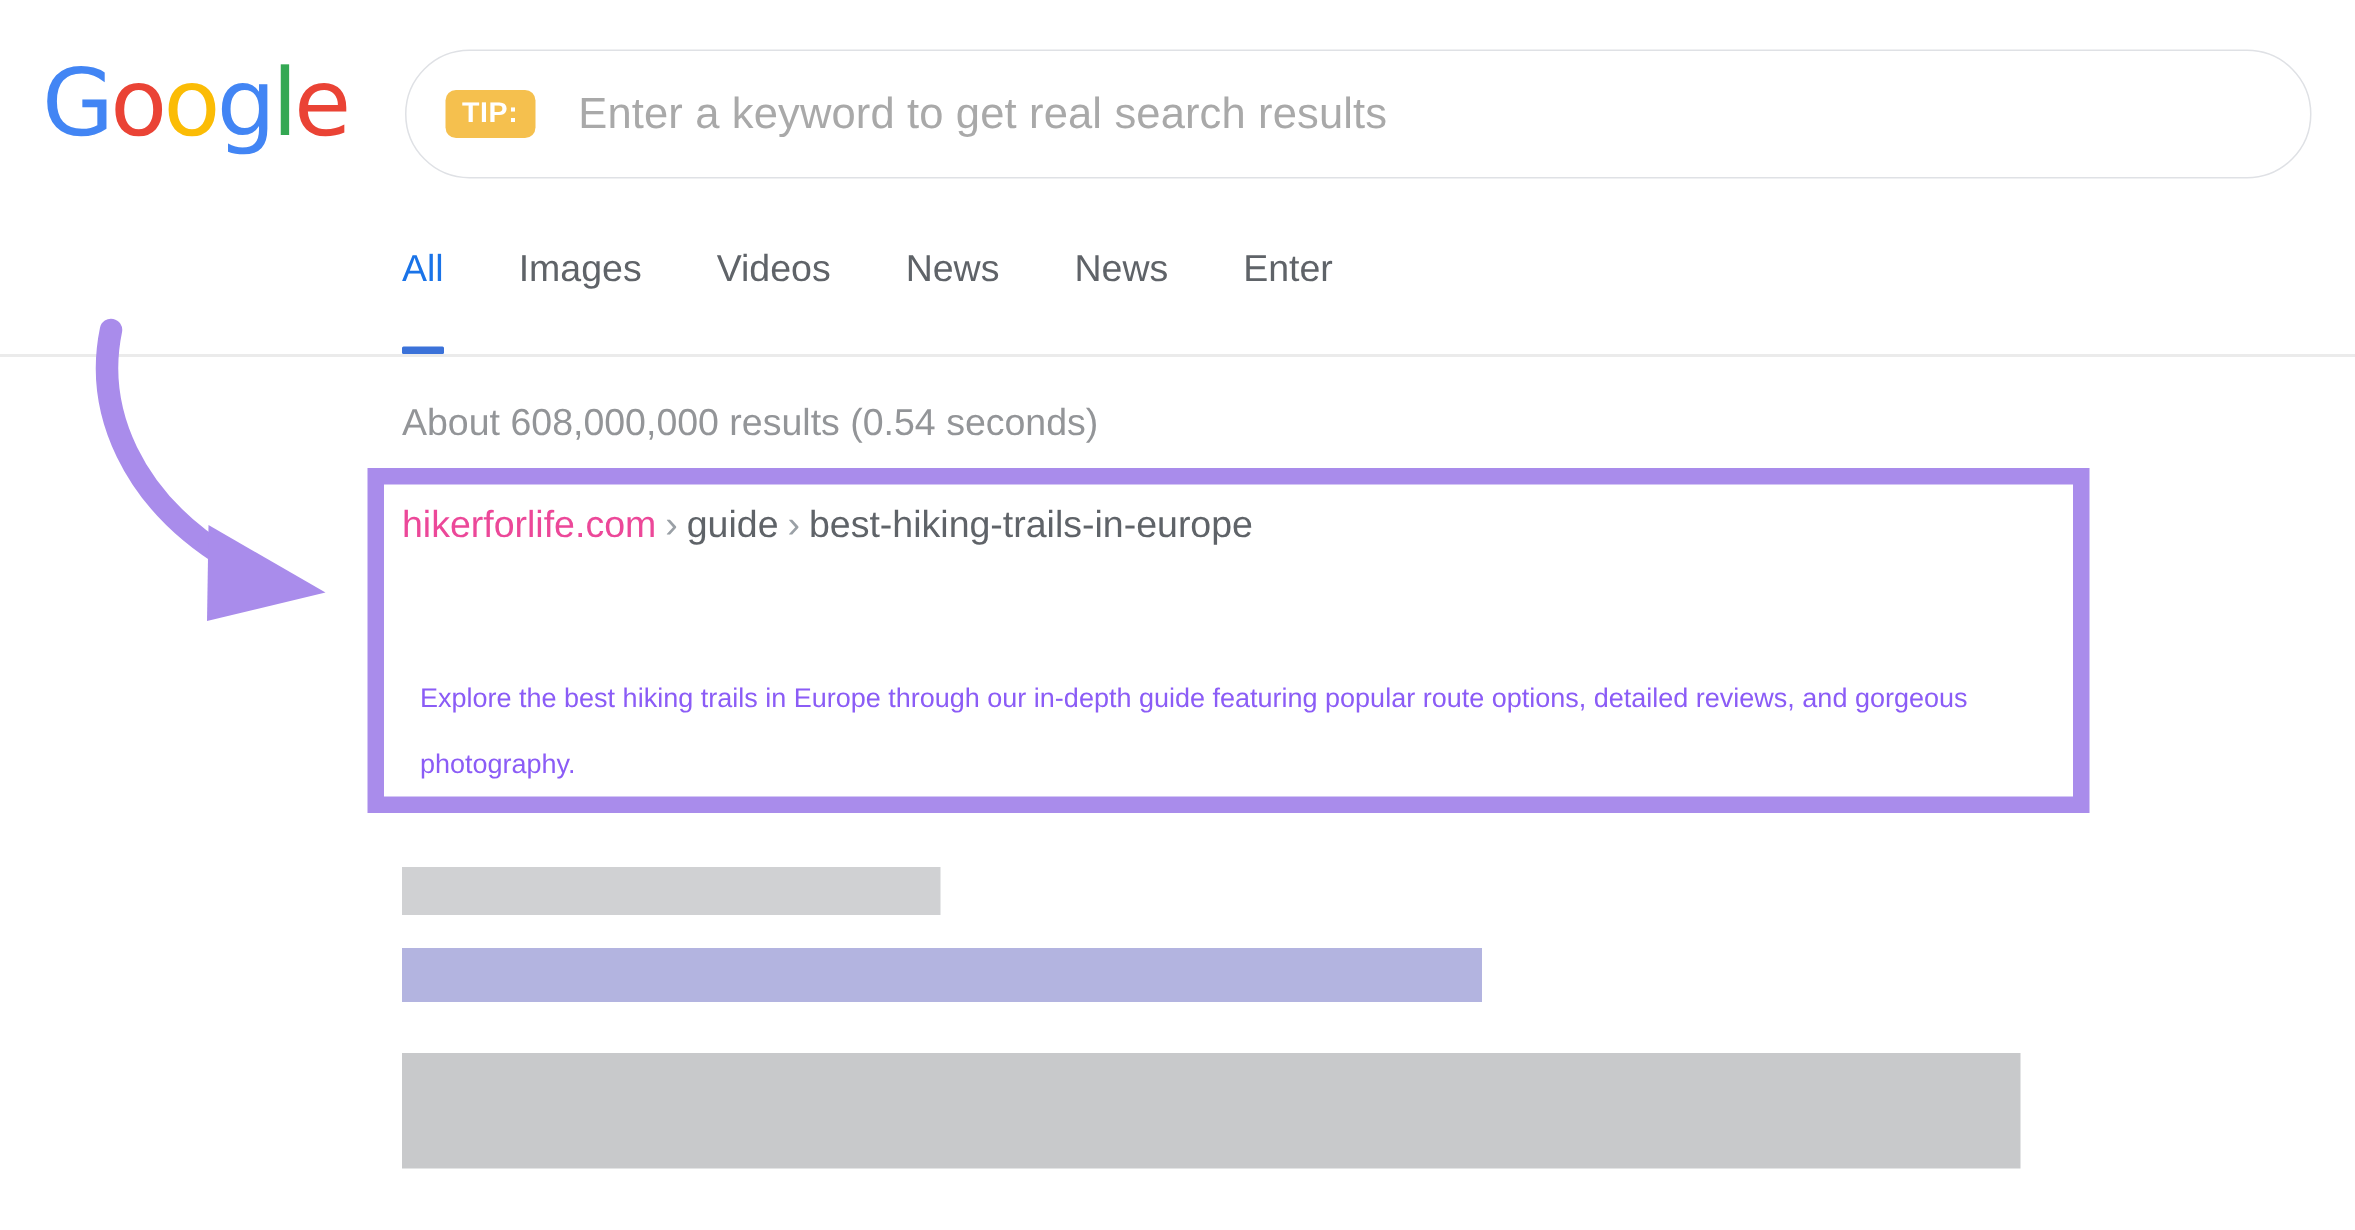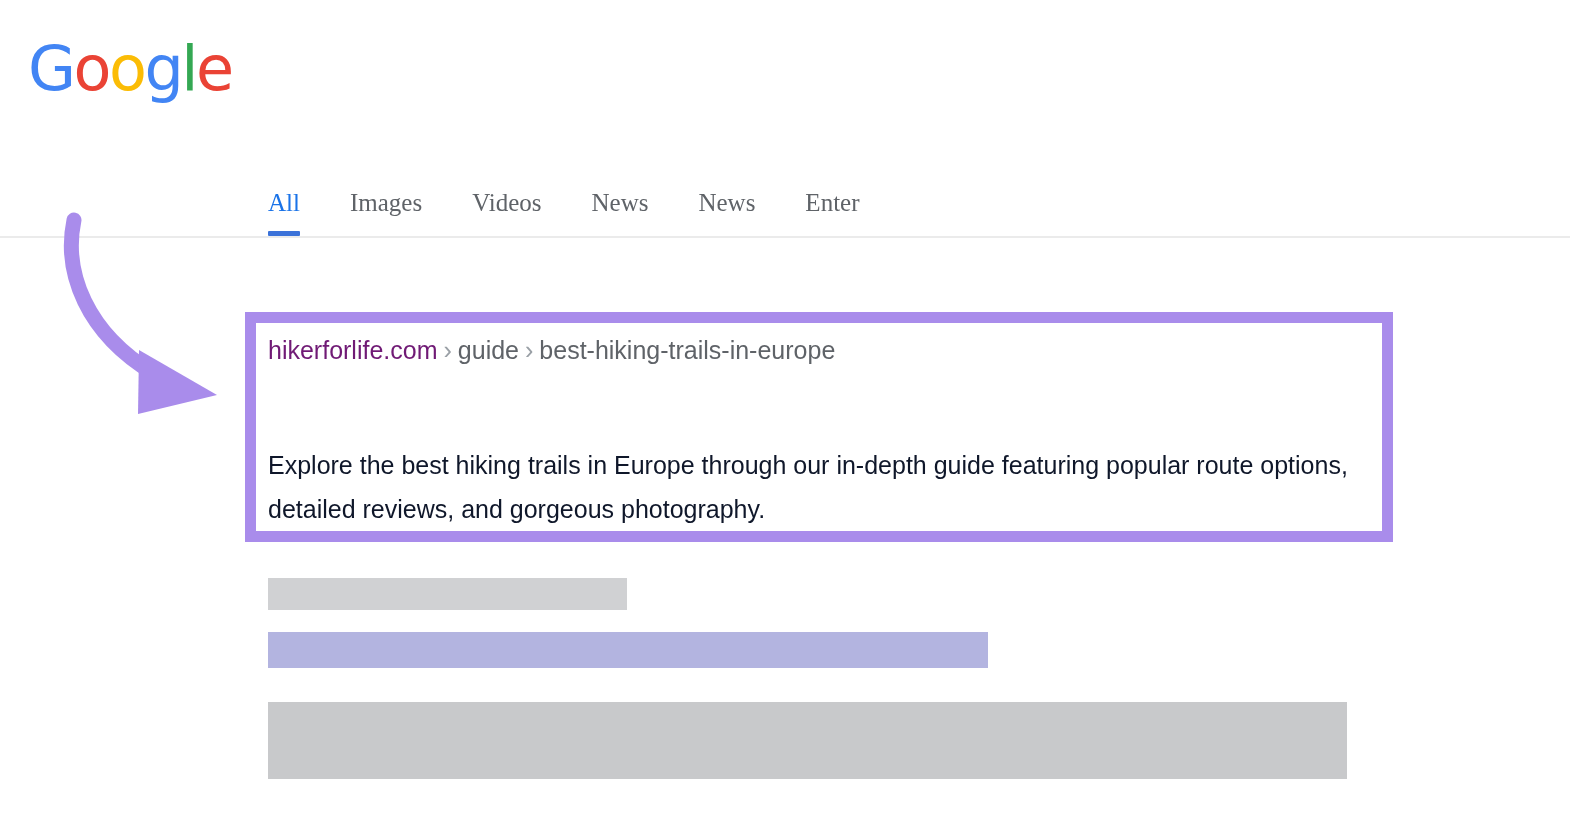--- a/index.html
+++ b/index.html
@@ -89,25 +89,24 @@
     top: 172px;
     display: flex;
     align-items: flex-end;
     height: 66px;
   }
   .tab {
     font-size: 25px;
     color: #5f6368;
     margin-right: 50px;
     line-height: 1;
-    padding-bottom: 23px;
+    padding-bottom: 46px;
     position: relative;
     white-space: nowrap;
     cursor: pointer;
-    font-family: Liberation Serif, serif;
   }
   .tab:last-child { margin-right: 0; }
   .tab.active {
     color: #1a73e8;
     font-weight: 500;
   }
   .tab.active::after {
     content: "";
     position: absolute;
     left: 0;
@@ -149,44 +148,44 @@
   }
 
   .result-url {
     position: absolute;
     left: 268px;
     top: 334px;
     font-size: 25px;
     line-height: 32px;
     white-space: nowrap;
   }
-  .result-url .domain { color: #701a75; }
+  .result-url .domain { color: #ec4899; }
   .result-url .sep { color: #9aa0a6; padding: 0 6px; }
   .result-url .crumb { color: #5f6368; }
 
   .result-title {
     position: absolute;
     left: 266px;
     top: 382px;
     font-size: 37px;
     line-height: 46px;
     color: #1a14b5;
     white-space: nowrap;
     letter-spacing: -0.2px;
     cursor: pointer;
   }
 
   .result-desc {
     position: absolute;
-    left: 268px;
+    left: 280px;
     top: 443px;
     width: 1110px;
-    font-size: 25px;
+    font-size: 18px;
     line-height: 44px;
-    color: #0f172a;
+    color: #8b5cf6;
   }
 
   
   .bar {
     position: absolute;
   }
   .bar-1 {
     left: 268px;
     top: 578px;
     width: 359px;
@@ -222,33 +221,38 @@
 <body>
 
 <div class="page">
 
   <div class="header">
 
     <div class="logo">
       <span style="color:#4285f4">G</span><span style="color:#ea4335">o</span><span style="color:#fbbc05">o</span><span style="color:#4285f4">g</span><span style="color:#34a853">l</span><span style="color:#ea4335">e</span>
     </div>
 
+    <div class="searchbar">
+      <div class="tip-badge">TIP:</div>
+      <div class="search-placeholder">Enter a keyword to get real search results</div>
+    </div>
 
     <div class="tabs">
       <div class="tab active">All</div>
       <div class="tab">Images</div>
       <div class="tab">Videos</div>
       <div class="tab">News</div>
       <div class="tab">News</div>
       <div class="tab">Enter</div>
     </div>
 
     <div class="header-divider"></div>
   </div>
 
+  <div class="results-count">About 608,000,000 results (0.54 seconds)</div>
 
   <div class="highlight-box" style="border-color: rgb(169, 140, 235);"></div>
 
   <div class="result-url">
     <span class="domain">hikerforlife.com</span><span class="sep">›</span><span class="crumb">guide</span><span class="sep">›</span><span class="crumb">best-hiking-trails-in-europe</span>
   </div>
 
 
   <div class="result-desc">Explore the best hiking trails in Europe through our in-depth guide featuring popular route options, detailed reviews, and gorgeous photography.</div>
 

